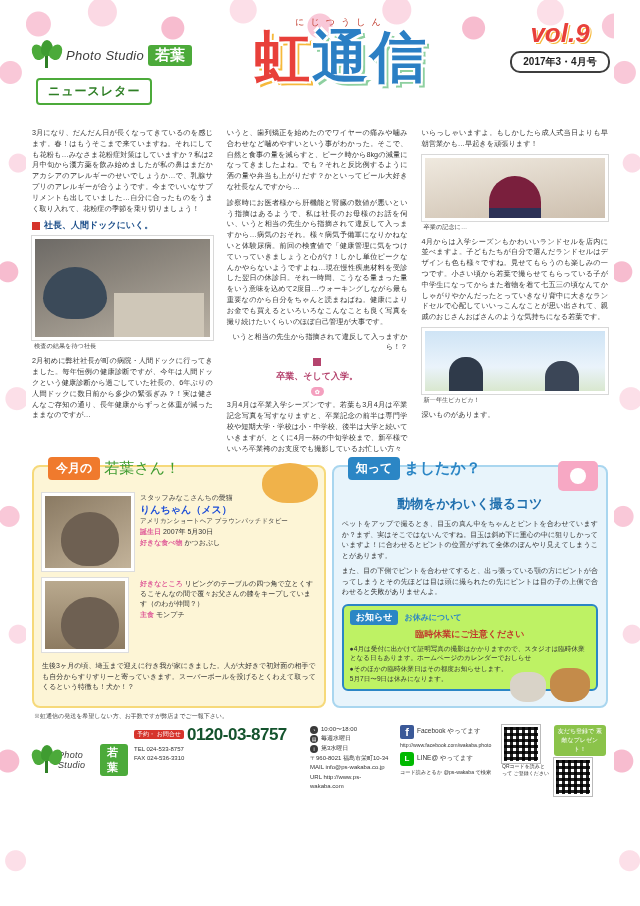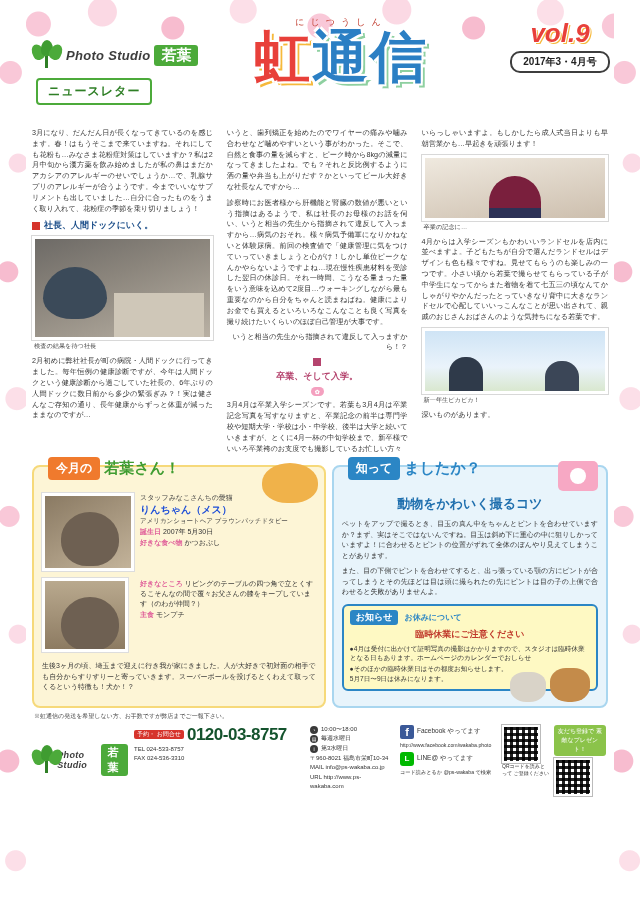--- a/index.html
+++ b/index.html
@@ -47,21 +47,21 @@
   .logo-row { position:absolute; left:6px; top:40px; display:flex; align-items:center; }
   .logo-mark { width:30px; height:30px; position:relative; }
   .logo-mark .leaf {
     position:absolute; width:12px; height:16px; border-radius:60% 60% 50% 50%/70% 70% 40% 40%;
     background:#4caa3a;
   }
   .logo-mark .leaf.l { left:0; top:4px; transform:rotate(-28deg); }
   .logo-mark .leaf.c { left:9px; top:0px; background:#3f9c31; }
   .logo-mark .leaf.r { left:18px; top:4px; transform:rotate(28deg); }
   .logo-mark .stem { position:absolute; left:13px; top:16px; width:3px; height:12px; background:#2f7f26; }
-  .logo-text { font-size:13px; font-weight:bold; font-style:italic; color:#3d3d3d; margin-left:4px; letter-spacing:.3px;}
+  .logo-text { font-size:13px; font-weight:normal; font-style:italic; color:#3d3d3d; margin-left:4px; letter-spacing:.3px;}
   .logo-wakaba {
     margin-left:4px; background:#4caa3a; color:#fff; font-size:15px; font-weight:bold;
     padding:1px 7px; border-radius:3px;
   }
   .newsletter-badge {
     position:absolute; left:10px; top:78px;
     border:2px solid #4caa3a; color:#2f7f26; background:#fff;
     font-size:12px; font-weight:bold; padding:3px 10px; border-radius:4px;
     letter-spacing:1px;
   }
@@ -154,21 +154,21 @@
     position:relative; padding:26px 8px 8px 8px;
   }
   .ribbon {
     position:absolute; left:14px; top:-10px; display:flex; align-items:center; gap:4px;
   }
   .ribbon .tagbox {
     background:#f07a2d; color:#fff; font-size:12px; font-weight:bold;
     padding:3px 8px; border-radius:4px;
   }
   .ribbon .tagbox.blue { background:#2b86c5; }
-  .ribbon .title-green { font-size:15px; font-weight:bold; color:#3f9c31;text-align:right; }
+  .ribbon .title-green { font-size:15px; font-weight:normal; color:#3f9c31;text-align:right; }
   .ribbon .title-blue { font-size:15px; font-weight:bold; color:#2b86c5; }
   .pet-photo {
     width:92px; height:78px; border:3px solid #fff; outline:1px solid #ddd;
     background:linear-gradient(150deg,#8a7a63,#c3b39a); float:left; margin:0 6px 4px 0;
     position:relative; overflow:hidden;
   }
   .pet-photo:after{
     content:""; position:absolute; left:16px; top:16px; width:58px; height:54px;
     border-radius:50% 50% 45% 45%; background:#7a6murky;
     background:#6e6052;
@@ -177,21 +177,21 @@
   .pet-name { font-size:10px; font-weight:bold; color:#1d4ed8; }
   .pet-staff { font-size:7px; color:#444; }
   .pet-breed { font-size:6.5px; color:#444; }
   .pet-fact { font-size:7px; margin:1px 0; }
   .pet-fact b { color:#e0609a; }
   .know-title {
     text-align:center; font-size:13px; font-weight:bold; color:#1f6fae; margin:2px 0 6px 0;
   }
   .know-p { font-size:7px; line-height:1.5; text-align:justify; margin:0 0 5px 0; }
   .notice-box {
-    background:#fef9c3; border:2px solid #2b86c5; border-radius:6px; margin-top:6px;
+    background:#bef264; border:2px solid #2b86c5; border-radius:6px; margin-top:6px;
     padding:4px 6px;
   }
   .notice-head { display:flex; align-items:center; gap:6px; }
   .notice-head .lab { background:#2b86c5; color:#fff; font-size:9px; font-weight:bold; padding:1px 6px; border-radius:3px;}
   .notice-head .sub { font-size:8px; color:#2b86c5; font-weight:bold;}
   .notice-title { font-size:9px; font-weight:bold; color:#c0392b; margin:3px 0; text-align:center;}
   .notice-line { font-size:6.6px; line-height:1.45; margin:1px 0; }
 
   
   .footnote { font-size:6px; color:#444; padding:4px 8px 2px 8px; }

